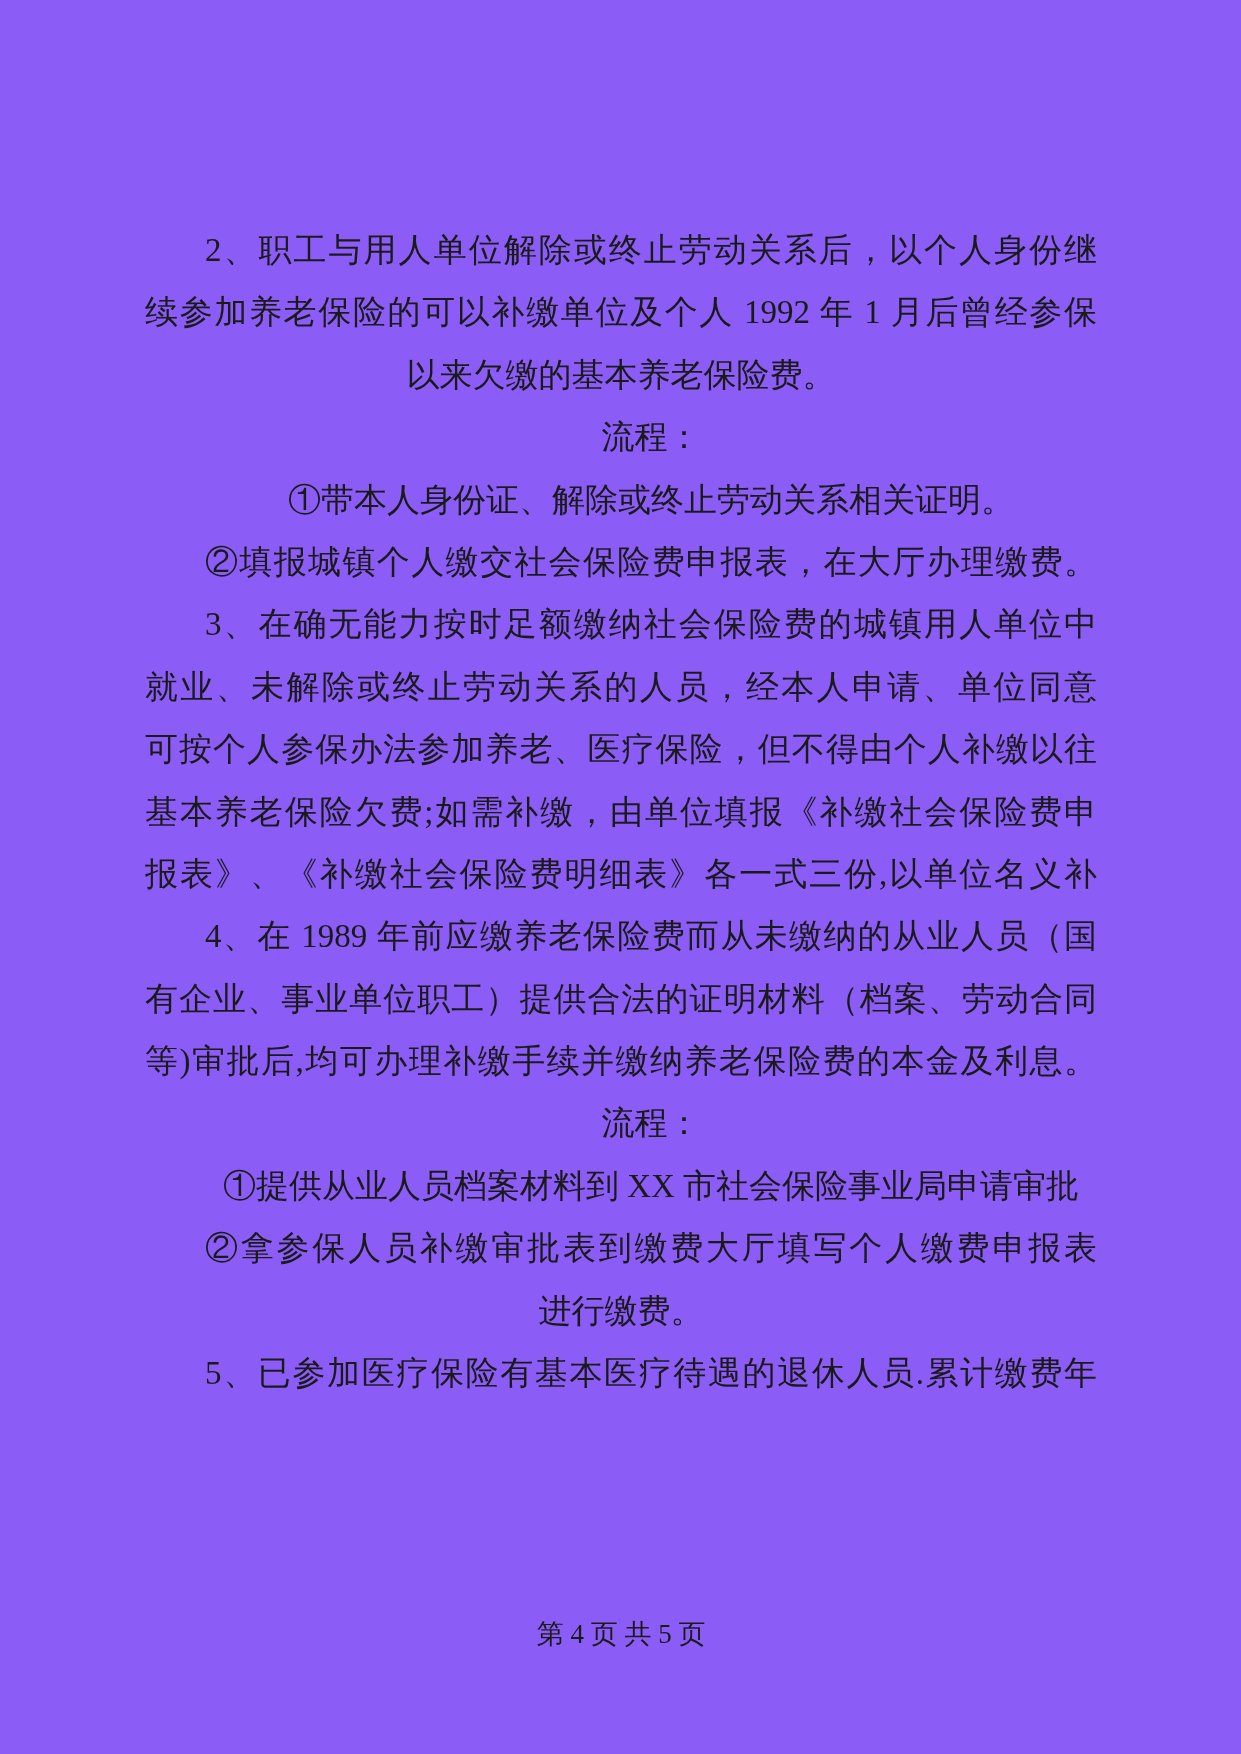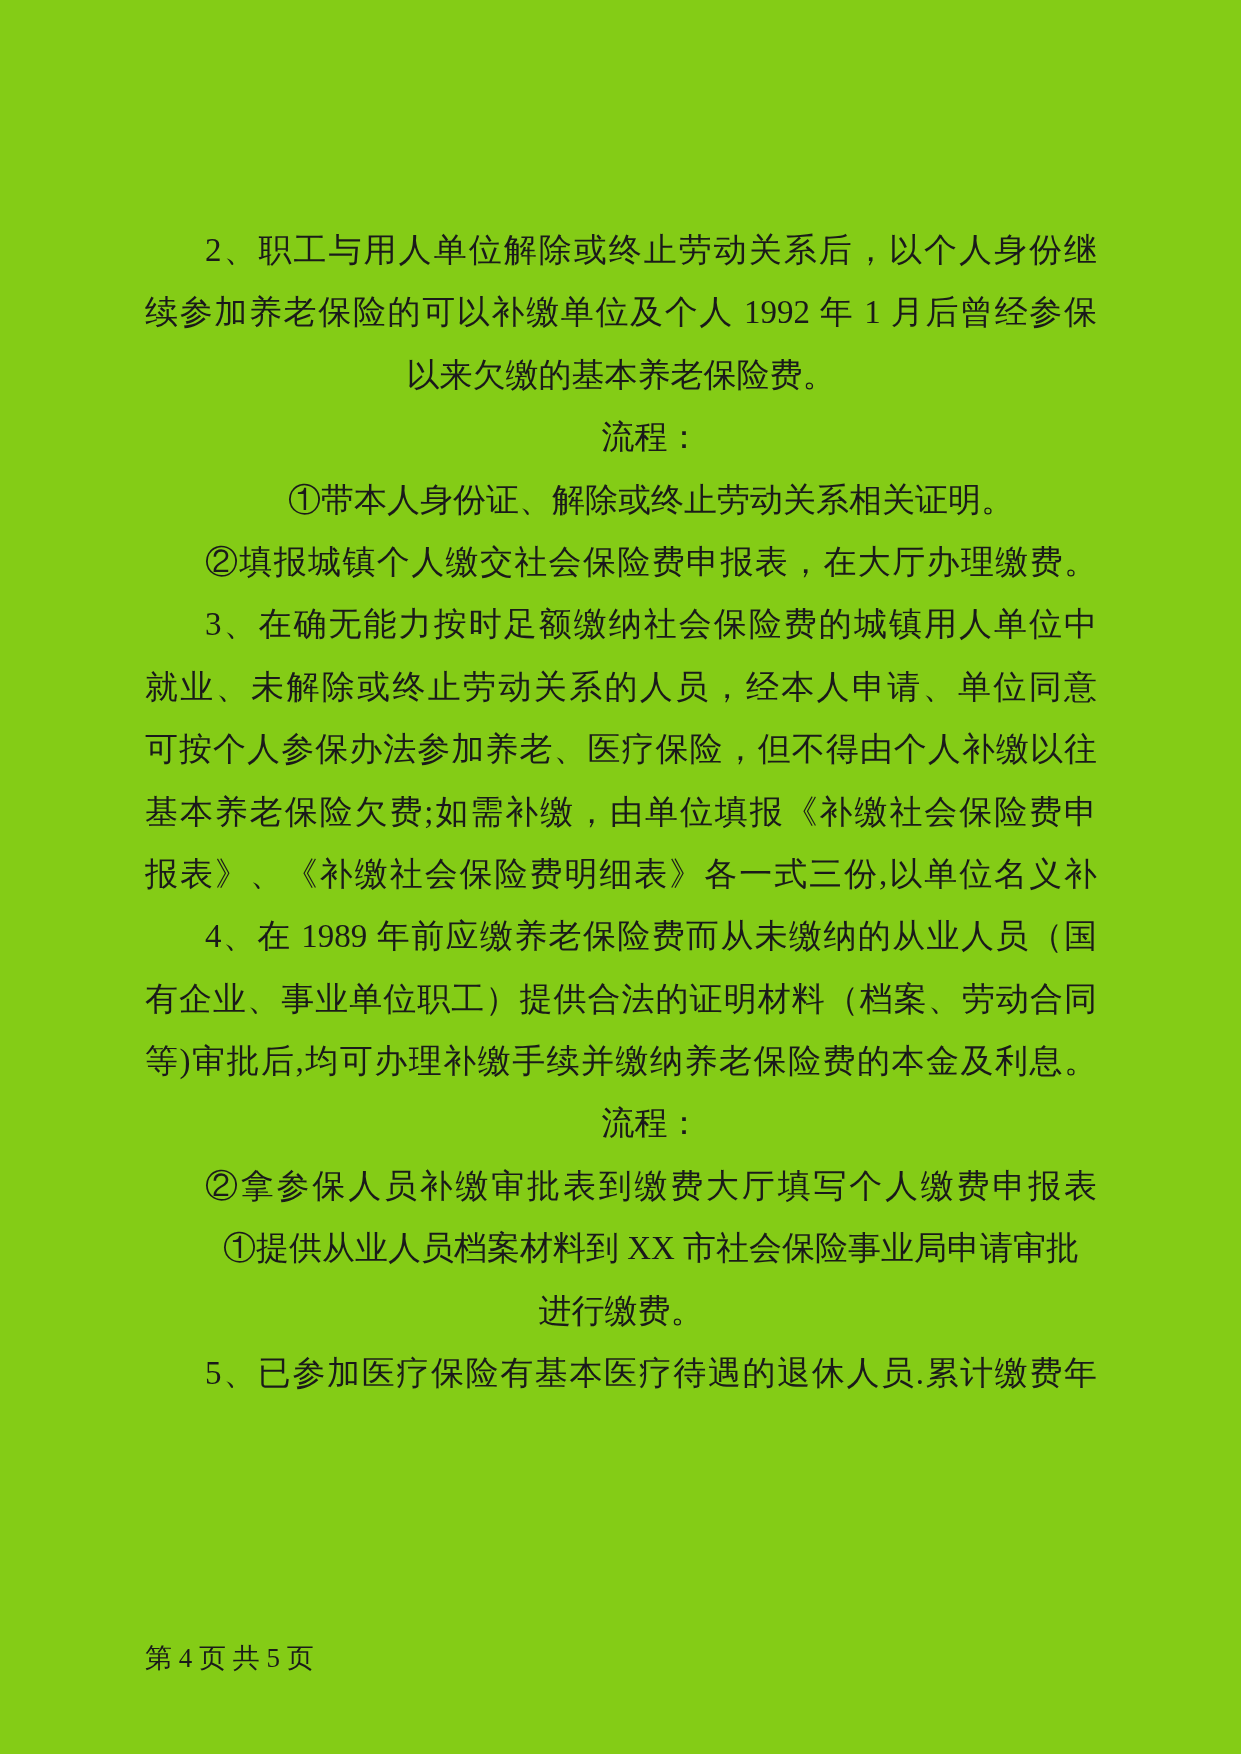--- a/index.html
+++ b/index.html
@@ -4,21 +4,21 @@
 <style>
   html, body {
     margin: 0;
     padding: 0;
     background: #ffffff;
   }
   .page {
     position: relative;
     width: 1241px;
     height: 1754px;
-    background: #84cc16;
+    background: #8b5cf6;
     overflow: hidden;
     font-family: "Liberation Serif", "DejaVu Serif", serif;
   }
   .textblock {
     position: absolute;
     left: 145px;
     top: 219px;
     width: 952px;
   }
   .line {
@@ -35,24 +35,24 @@
   }
   .line.fill {
     text-align: justify;
     text-align-last: justify;
   }
   .footer {
     position: absolute;
     left: 145px;
     top: 1616px;
     width: 952px;
+    text-align: center;
     font-size: 27px;
     line-height: 36px;
     color: #1a1a1a;
-    margin-top: 24px;
   }
 </style>
 </head>
 <body>
 
 <div class="page">
   <div class="textblock" id="body-lines">
       <div class="line indent fill">2、职工与用人单位解除或终止劳动关系后，以个人身份继</div>
       <div class="line fill">续参加养老保险的可以补缴单位及个人 1992 年 1 月后曾经参保</div>
       <div class="line">以来欠缴的基本养老保险费。</div>
@@ -61,19 +61,19 @@
       <div class="line indent fill">②填报城镇个人缴交社会保险费申报表，在大厅办理缴费。</div>
       <div class="line indent fill">3、在确无能力按时足额缴纳社会保险费的城镇用人单位中</div>
       <div class="line fill">就业、未解除或终止劳动关系的人员，经本人申请、单位同意后，</div>
       <div class="line fill">可按个人参保办法参加养老、医疗保险，但不得由个人补缴以往</div>
       <div class="line fill">基本养老保险欠费;如需补缴，由单位填报《补缴社会保险费申</div>
       <div class="line fill">报表》、《补缴社会保险费明细表》各一式三份,以单位名义补缴。</div>
       <div class="line indent fill">4、在 1989 年前应缴养老保险费而从未缴纳的从业人员（国</div>
       <div class="line fill">有企业、事业单位职工）提供合法的证明材料（档案、劳动合同</div>
       <div class="line fill">等)审批后,均可办理补缴手续并缴纳养老保险费的本金及利息。</div>
       <div class="line indent">流程：</div>
+      <div class="line indent">①提供从业人员档案材料到 XX 市社会保险事业局申请审批</div>
       <div class="line indent fill">②拿参保人员补缴审批表到缴费大厅填写个人缴费申报表</div>
-      <div class="line indent">①提供从业人员档案材料到 XX 市社会保险事业局申请审批</div>
       <div class="line">进行缴费。</div>
       <div class="line indent fill">5、已参加医疗保险有基本医疗待遇的退休人员.累计缴费年</div>
     </div>
   <div class="footer">第 4 页 共 5 页</div>
 </div>
 
 </body></html>

